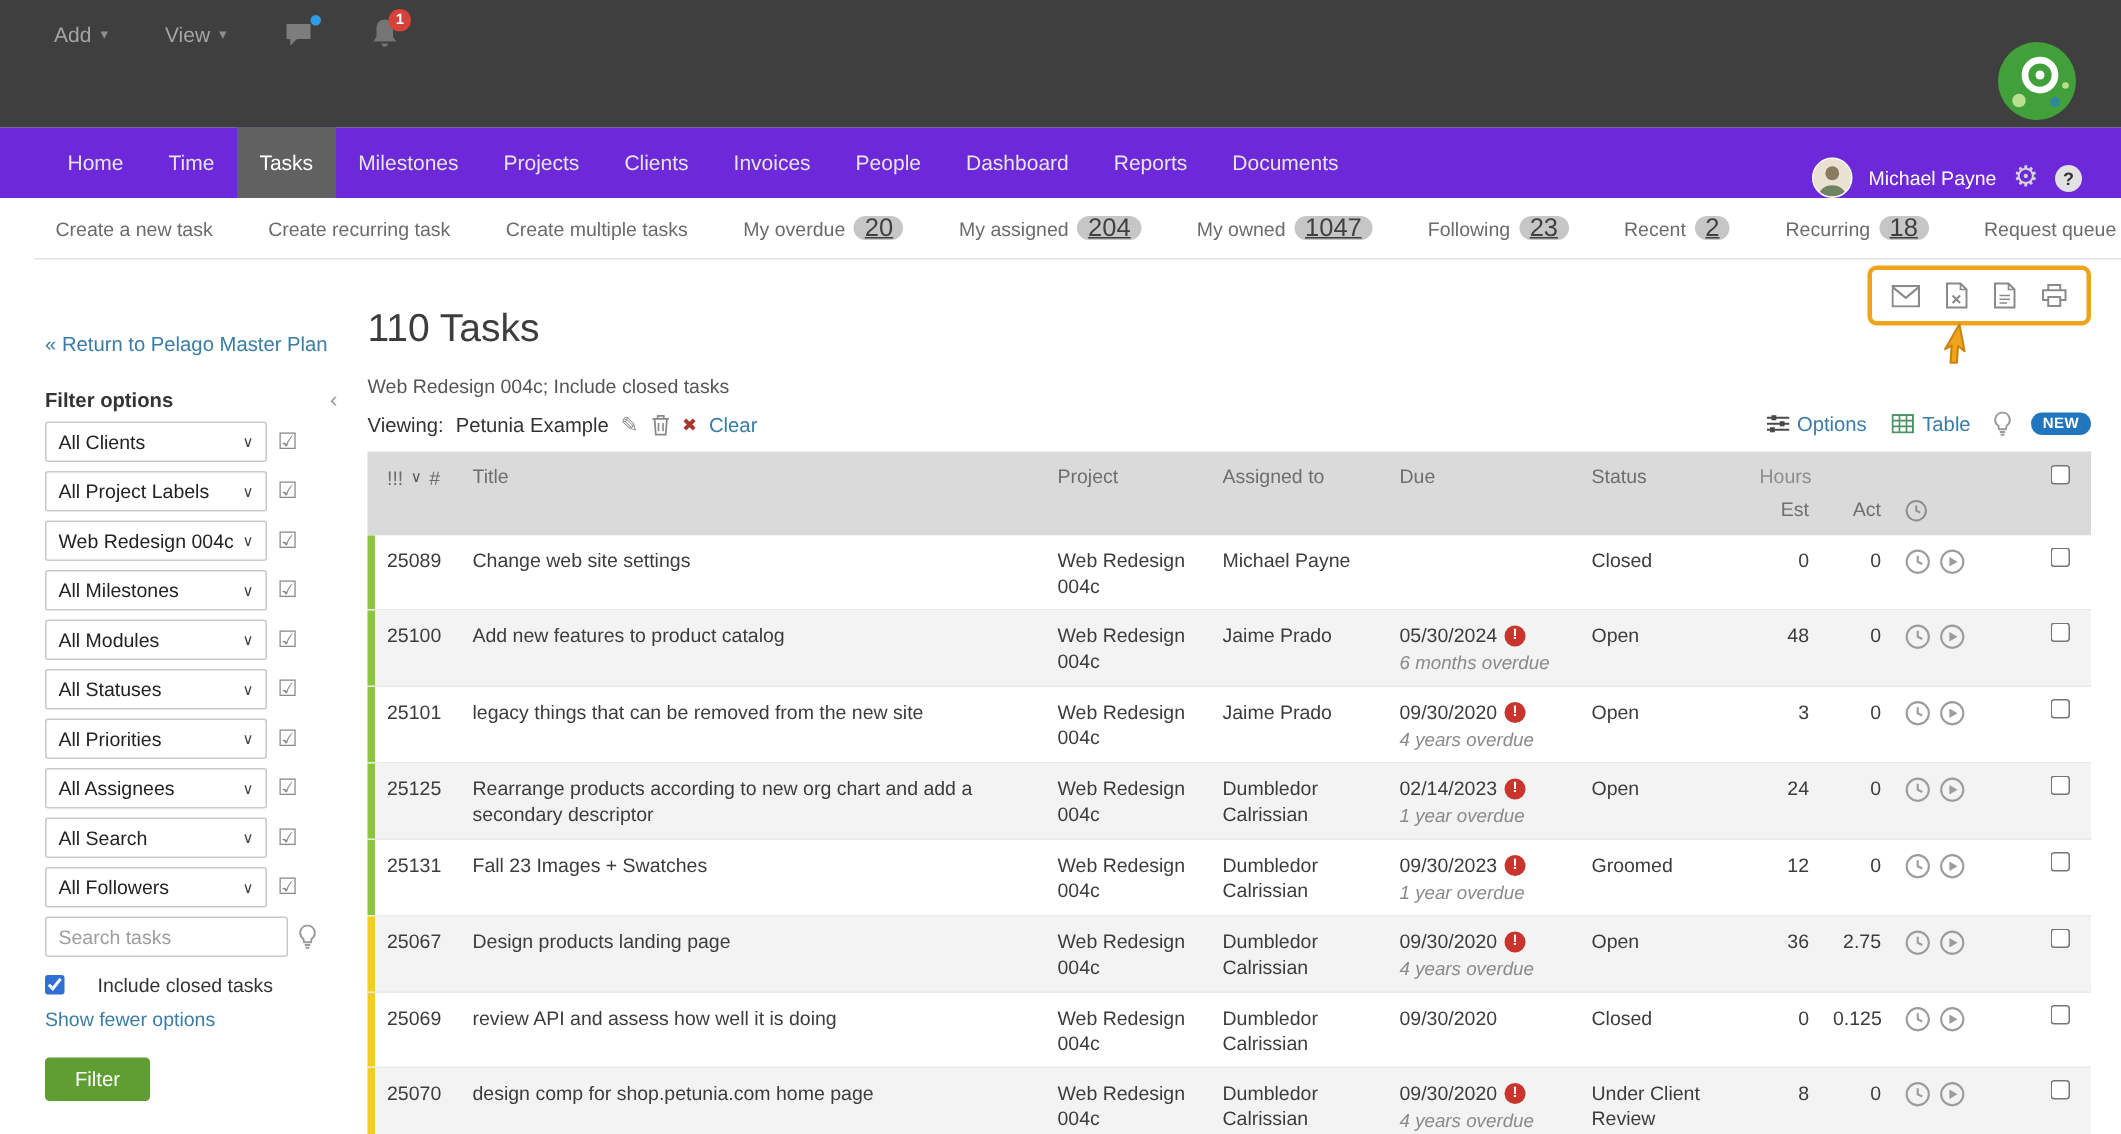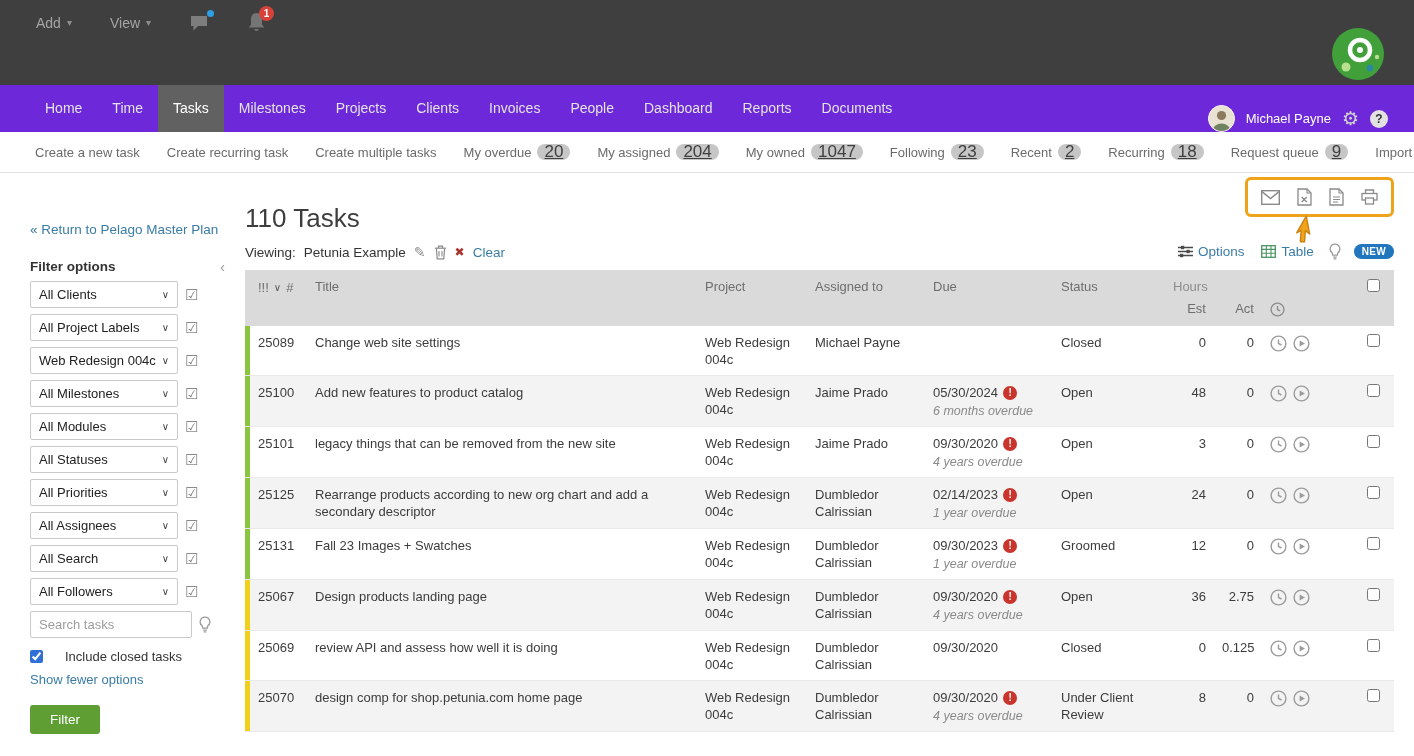--- a/index.html
+++ b/index.html
@@ -29,21 +29,21 @@
   .nav-tab.active { background: #616161; color: #fff; }
   .nav-right { margin-left: auto; display: flex; align-items: center; gap: 11px; padding-right: 26px; }
   .avatar { width: 27px; height: 27px; border-radius: 50%; overflow: hidden; display: inline-flex; background: #e9e2d2; border: 1px solid #fff; }
   .username { color: #fff; font-size: 13px; cursor: pointer; white-space: nowrap; }
   .gear { color: #d2d2d2; font-size: 19px; cursor: pointer; line-height: 1; }
   .help { width: 18px; height: 18px; border-radius: 50%; background: #e2e2e2; color: #333; font-size: 12px; font-weight: bold;
     text-align: center; line-height: 18px; cursor: pointer; }
 
   
   .subnav { height: 41px; background: #fff; border-bottom: 1px solid #e2e2e2; display: flex; align-items: center;
-    gap: 27px; padding: 0 35px; }
+    gap: 37px; padding: 0 14px; margin-left: 23px; }
   .subnav-link { color: #6b6b6b; font-size: 13px; cursor: pointer; display: inline-flex; align-items: center; gap: 6px; white-space: nowrap; }
   .count-badge { background: #c6c6c6; color: #3f3f3f; border-radius: 9px; font-size: 17px; padding: 1px 7px; line-height: 14px; text-decoration: underline; }
 
   
   .content { display: flex; padding: 0 20px 0 30px; }
   .sidebar { width: 197px; flex: none; padding-top: 49px; }
   .main { flex: 1; min-width: 0; margin-left: 18px; padding-top: 30px; position: relative; }
 
   
   .return-link { color: #3a7ca5; font-size: 13.5px; display: block; }
@@ -359,20 +359,21 @@
         </svg>
       </span>
     </div>
     <div class="cursor-arrow">
       <svg width="30" height="32" viewBox="0 0 30 32">
         <path d="M16 1 L22.5 18 L17.6 15.4 L18.8 26.5 L14.6 27.2 L13.4 15.8 L9.5 19 Z" fill="#f2a31e" stroke="#c8840e" stroke-width="1.4" stroke-linejoin="round" transform="rotate(10 16 14)"></path>
       </svg>
     </div>
 
     <h1 class="ptitle">110 Tasks</h1>
+    <div class="subtitle">Web Redesign 004c; Include closed tasks</div>
 
     <div class="view-row">
       <div class="view-left">
         <span>Viewing:</span>
         <span>Petunia Example</span>
         <span class="pencil">✎</span>
         <span class="trash">
           <svg width="13" height="15" viewBox="0 0 13 15">
             <path d="M1 3.2 h11" stroke="#8a8a8a" stroke-width="1.2"></path>
             <path d="M4.5 3 V1.2 h4 V3" fill="none" stroke="#8a8a8a" stroke-width="1.2"></path>

